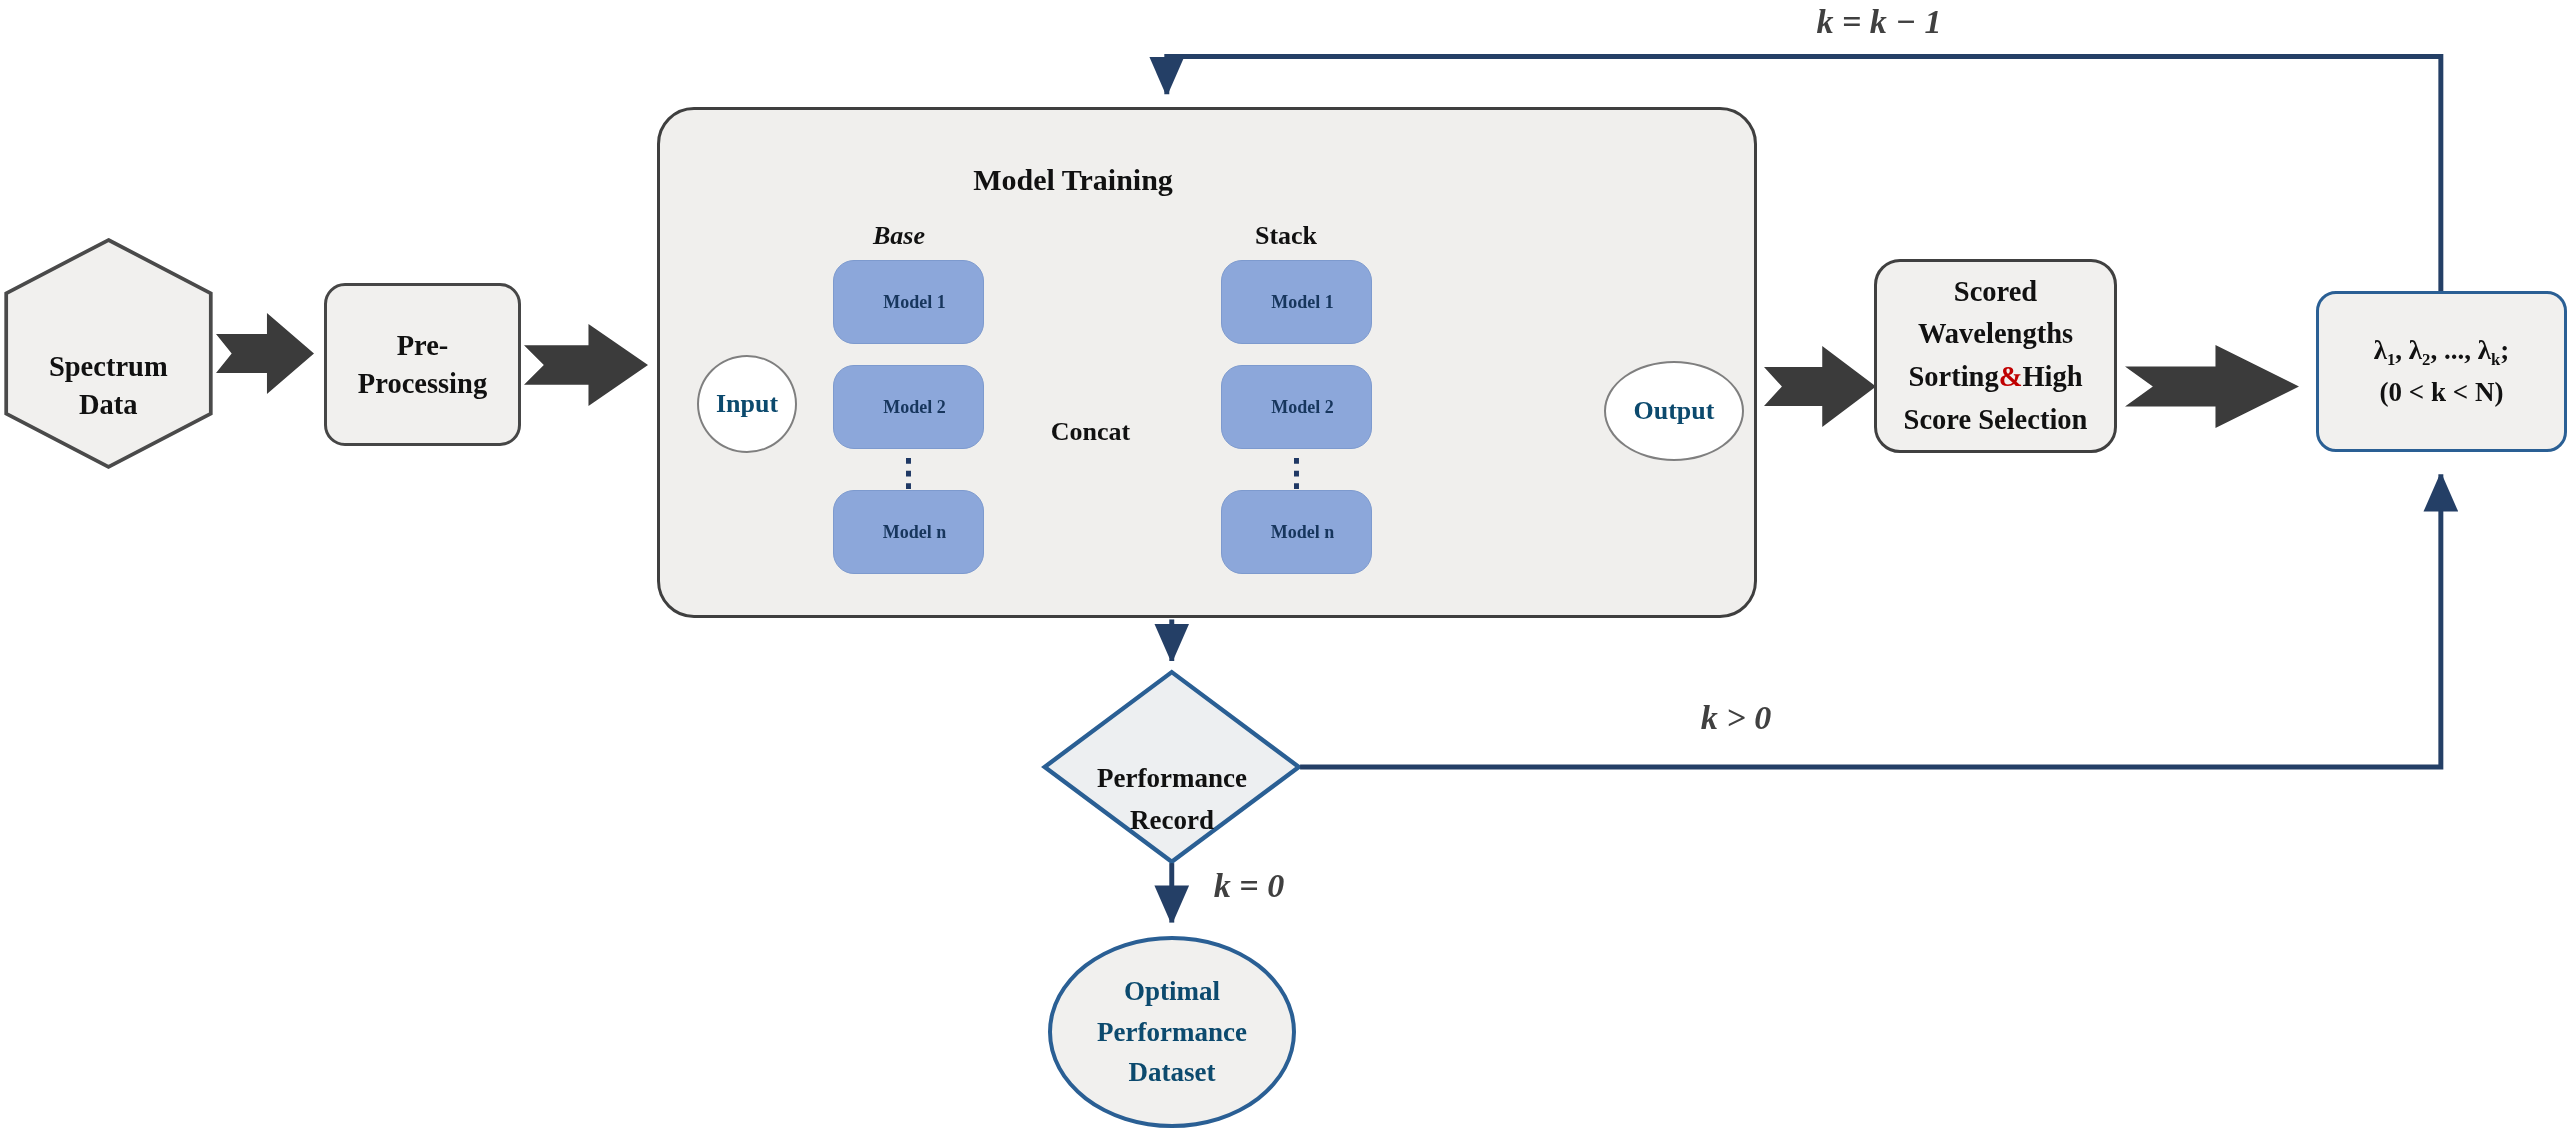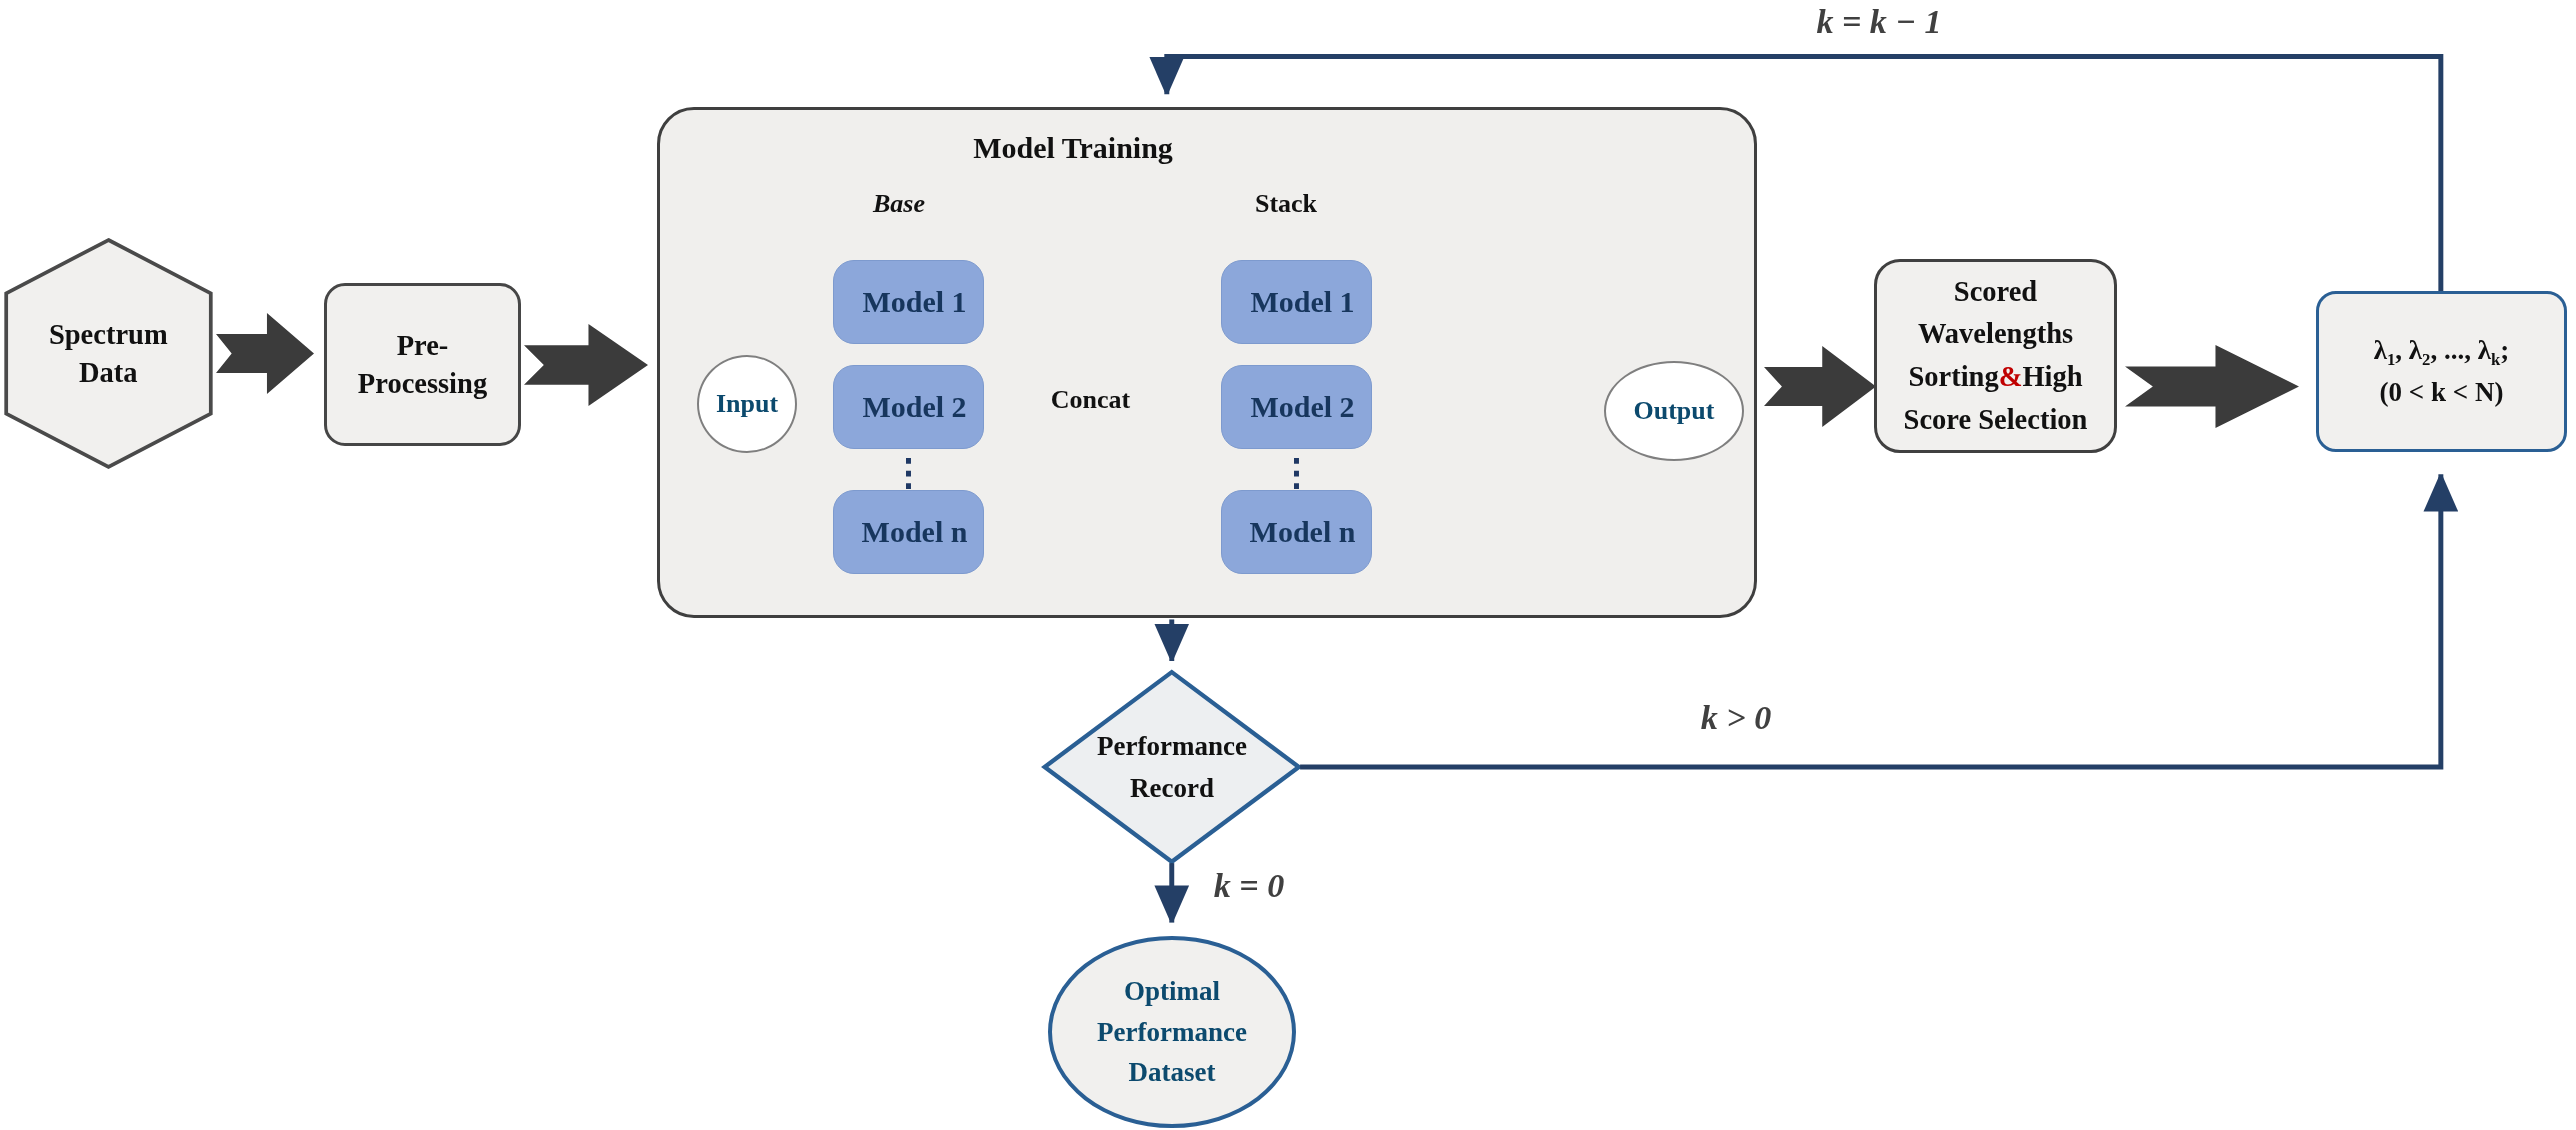--- a/index.html
+++ b/index.html
@@ -3,34 +3,34 @@
 <meta charset="utf-8">
 <style>
   html,body{margin:0;padding:0;background:#ffffff;}
   .canvas{
     position:relative;width:2576px;height:1131px;background:#ffffff;overflow:hidden;
     font-family:"Liberation Serif","DejaVu Serif",serif;
   }
   svg.overlay{position:absolute;left:0;top:0;width:2576px;height:1131px;}
   .node-text{
     position:absolute;display:flex;flex-direction:column;align-items:center;justify-content:center;
-    text-align:center;color:#111111;font-weight:bold;line-height:1.3;
+    text-align:center;color:#111111;font-weight:bold;line-height:1.3;margin-top:32px;
   }
   .box{
     position:absolute;display:flex;flex-direction:column;align-items:center;justify-content:center;
     text-align:center;color:#111111;font-weight:bold;background:#f1f0ee;box-sizing:border-box;
   }
   .round-box{border:3.1px solid #464646;border-radius:18.6px;}
   .container-box{
     position:absolute;background:#f0efed;border:3.1px solid #3f3f3f;border-radius:37px;box-sizing:border-box;
   }
   .model-box{
     position:absolute;display:flex;align-items:center;justify-content:center;
     background:#8ca7da;border:1.9px solid #7d9ace;border-radius:21px;
-    color:#17365d;font-weight:bold;font-size:30px;box-sizing:border-box;padding-left:12px;
+    color:#17365d;font-weight:bold;font-size:18px;box-sizing:border-box;padding-left:12px;
   }
   .ellipse{
     position:absolute;display:flex;flex-direction:column;align-items:center;justify-content:center;
     background:#ffffff;border:2.5px solid #7f7f7f;border-radius:50%;
     font-weight:bold;color:#0c4a6e;text-align:center;box-sizing:border-box;
   }
   .navy-ellipse{background:#f1f0ee;border:4.3px solid #2a5f94;}
   .thick-arrow{
     position:absolute;background:#3b3b3b;
     clip-path:polygon(0% 26%,52% 26%,52% 0%,100% 50%,52% 100%,52% 74%,0% 74%,16% 50%);

